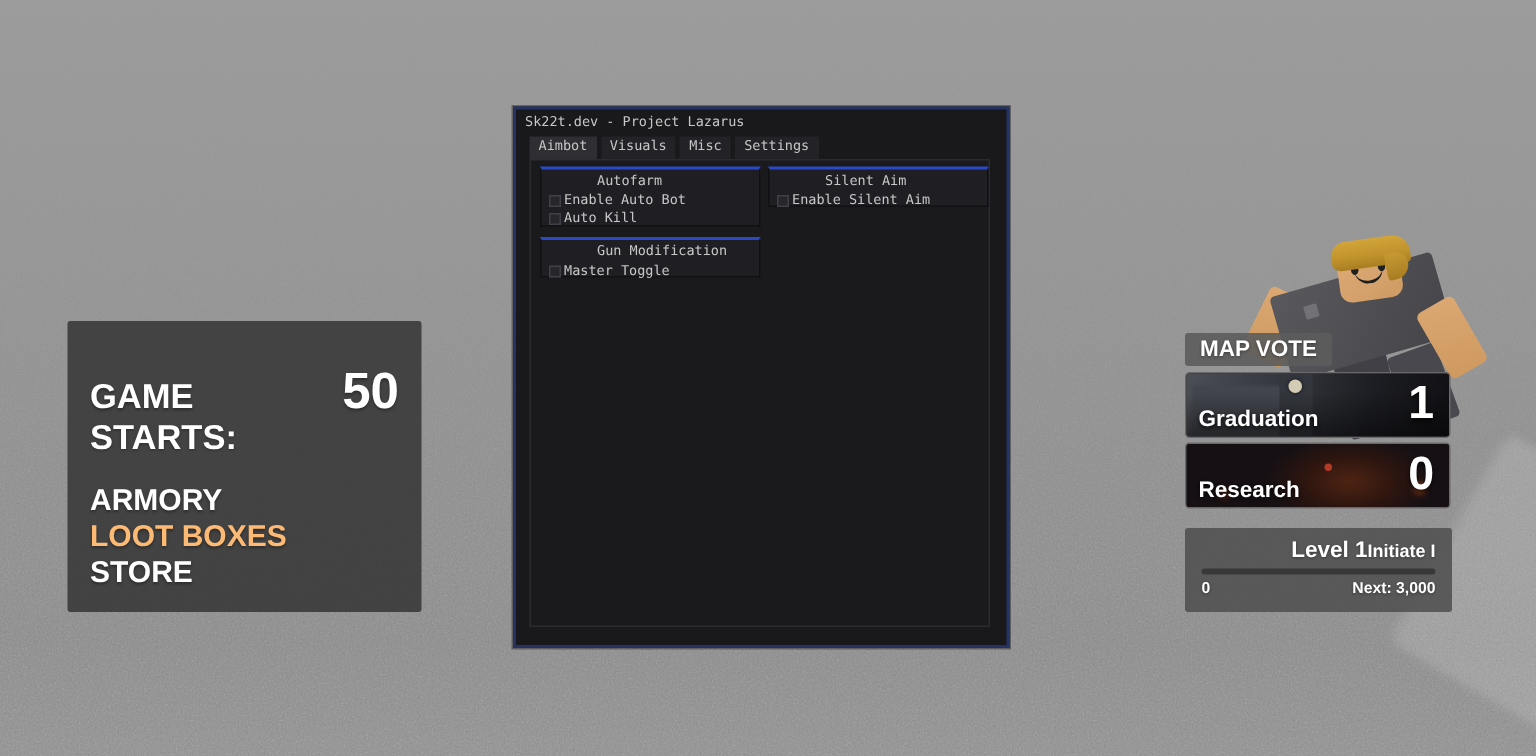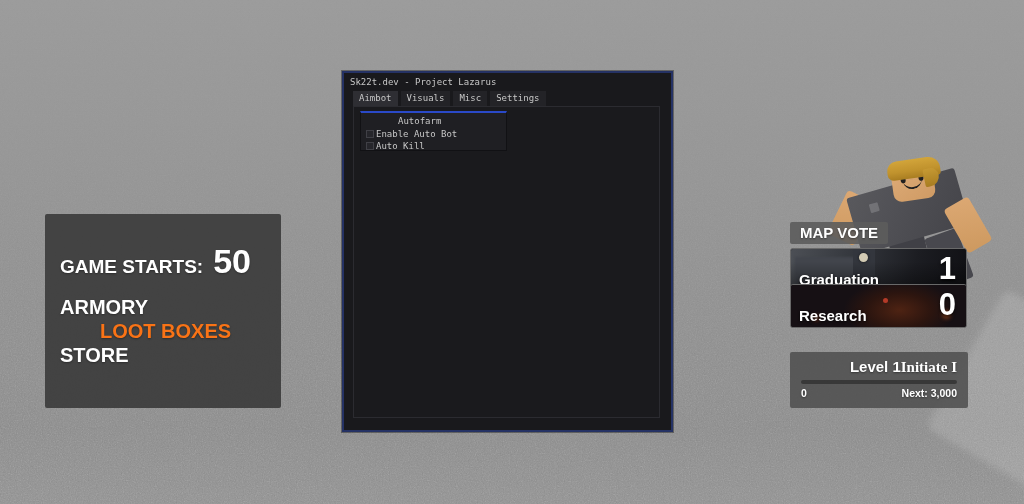--- a/index.html
+++ b/index.html
@@ -47,25 +47,25 @@
     background:linear-gradient(180deg,#c89930,#a97d1e); border-radius:2px 8px 10px 2px; }
 
   
   .info-panel {
     position:absolute; left:45px; top:214px; width:236px; height:194px; z-index:3;
     background:rgba(60,60,60,0.92); color:#fff; padding:17px 15px 0;
     text-shadow:0 1px 2px rgba(0,0,0,0.35); border-radius:2px;
   }
   .info-title { font-size:22px; font-weight:bold; letter-spacing:0.2px; }
   .countdown { margin-top:15px; display:flex; align-items:baseline; gap:10px; }
-  .countdown-label { font-size:19px; font-weight:bold; }
+  .countdown-label { font-size:23px; font-weight:bold; }
   .countdown-value { font-size:34px; font-weight:bold; line-height:0.9; }
   .hud-menu { margin-top:17px; }
   .menu-item { font-size:20px; font-weight:bold; line-height:24px; cursor:pointer; }
-  .menu-item.disabled { color:#f97316;margin-left:40px; }
+  .menu-item.disabled { color:#fdba74; }
 
   
   .cheat-window {
     position:absolute; left:342px; top:71px; width:331px; height:361px; z-index:5;
     background:#19191c; border:2px solid #253264;
     font-family:"DejaVu Sans Mono", monospace; font-size:9px; color:#c7c7c7;
     box-shadow:0 0 0 1px rgba(0,0,0,0.35);
   }
   .win-title { position:absolute; left:6px; top:4px; letter-spacing:0; cursor:move; }
   .tabs { position:absolute; left:9px; top:18px; display:flex; gap:3px; }
@@ -84,21 +84,21 @@
   
   .mv-header {
     position:absolute; left:790px; top:222px; z-index:3;
     background:rgba(92,92,92,0.9); color:#fff; font-size:15px; font-weight:bold;
     padding:2px 10px 3px; text-shadow:0 1px 2px rgba(0,0,0,0.4); border-radius:2px;
   }
   .vote-tile {
     position:absolute; left:790px; width:177px; height:44px; z-index:3;
     background:#17171b; border:1px solid #696969; border-radius:3px; overflow:hidden; cursor:pointer;
   }
-  .vote-tile.t0 { top:248px; } .vote-tile.t1 { top:284px; }
+  .vote-tile.t0 { top:248px; } .vote-tile.t1 { top:295px; }
   .tile-art { position:absolute; inset:0; }
   .art-grad { background:linear-gradient(100deg,#4c4f55 0%,#34373d 35%,#1c1d22 70%,#101014 100%); }
   .art-grad .bld { position:absolute; left:4px; top:8px; width:62px; height:36px; background:#42454c; filter:blur(1px); }
   .art-grad .tower { position:absolute; left:62px; top:0; width:22px; height:44px; background:#33363d; filter:blur(0.5px); }
   .art-grad .clock { position:absolute; left:68px; top:4px; width:9px; height:9px; border-radius:50%; background:#d3cbb4; box-shadow:0 0 3px rgba(0,0,0,0.6); }
   .art-grad .shade { position:absolute; inset:0; background:linear-gradient(180deg,rgba(0,0,0,0) 30%,rgba(0,0,0,0.45) 100%); }
   .art-res { background:radial-gradient(70px 38px at 62% 60%, #4e2313 0%, #2c150f 45%, rgba(20,14,16,0) 80%), #161014; }
   .art-res .dot1 { position:absolute; left:92px; top:13px; width:5px; height:5px; border-radius:50%; background:#b33a28; filter:blur(0.5px); }
   .art-res .dot2 { position:absolute; left:152px; top:26px; width:7px; height:7px; border-radius:50%; background:#b4501e; filter:blur(2px); }
   .art-res .dot3 { position:absolute; left:22px; top:30px; width:6px; height:6px; border-radius:50%; background:#6e2d14; filter:blur(2px); }
@@ -106,21 +106,21 @@
   .tile-votes { position:absolute; right:10px; top:50%; transform:translateY(-53%); color:#fff; font-size:31px; font-weight:bold; text-shadow:0 2px 3px rgba(0,0,0,0.7); }
 
   
   .level-panel {
     position:absolute; left:790px; top:352px; width:178px; height:56px; z-index:3;
     background:rgba(80,80,80,0.88); color:#fff; padding:6px 11px 0;
     text-shadow:0 1px 2px rgba(0,0,0,0.4); border-radius:2px;
   }
   .level-row { display:flex; justify-content:flex-end; align-items:baseline; }
   .level-name { font-size:15px; font-weight:bold; }
-  .level-rank { font-size:15px; font-weight:bold;font-family:Liberation Serif, serif; }
+  .level-rank { font-size:12px; font-weight:bold; }
   .xp-track { margin-top:4px; height:4px; background:rgba(24,24,24,0.5); border-radius:2px; }
   .xp-row { margin-top:3px; display:flex; justify-content:space-between; font-size:10.5px; font-weight:bold; }
 </style>
 </head>
 <body>
 
 <div class="scene">
 
   <div class="bg-block"></div>
   <div class="noise-wrap">
@@ -180,21 +180,35 @@
         <div class="opt-row">
           <span class="checkbox"></span>
           <span class="opt-label">Enable Auto Bot</span>
         </div>
         <div class="opt-row">
           <span class="checkbox"></span>
           <span class="opt-label">Auto Kill</span>
         </div>
       </div>
 
-
+      <div class="group g-gunmod">
+        <div class="group-title">Gun Modification</div>
+        <div class="opt-row">
+          <span class="checkbox"></span>
+          <span class="opt-label">Master Toggle</span>
+        </div>
+      </div>
+
+      <div class="group g-silent">
+        <div class="group-title">Silent Aim</div>
+        <div class="opt-row">
+          <span class="checkbox"></span>
+          <span class="opt-label">Enable Silent Aim</span>
+        </div>
+      </div>
 
     </div>
   </div>
 
   <div class="mv-header">MAP VOTE</div>
 
   <div class="vote-tile t0">
     <div class="tile-art art-grad">
       <div class="bld"></div>
       <div class="tower"></div>

